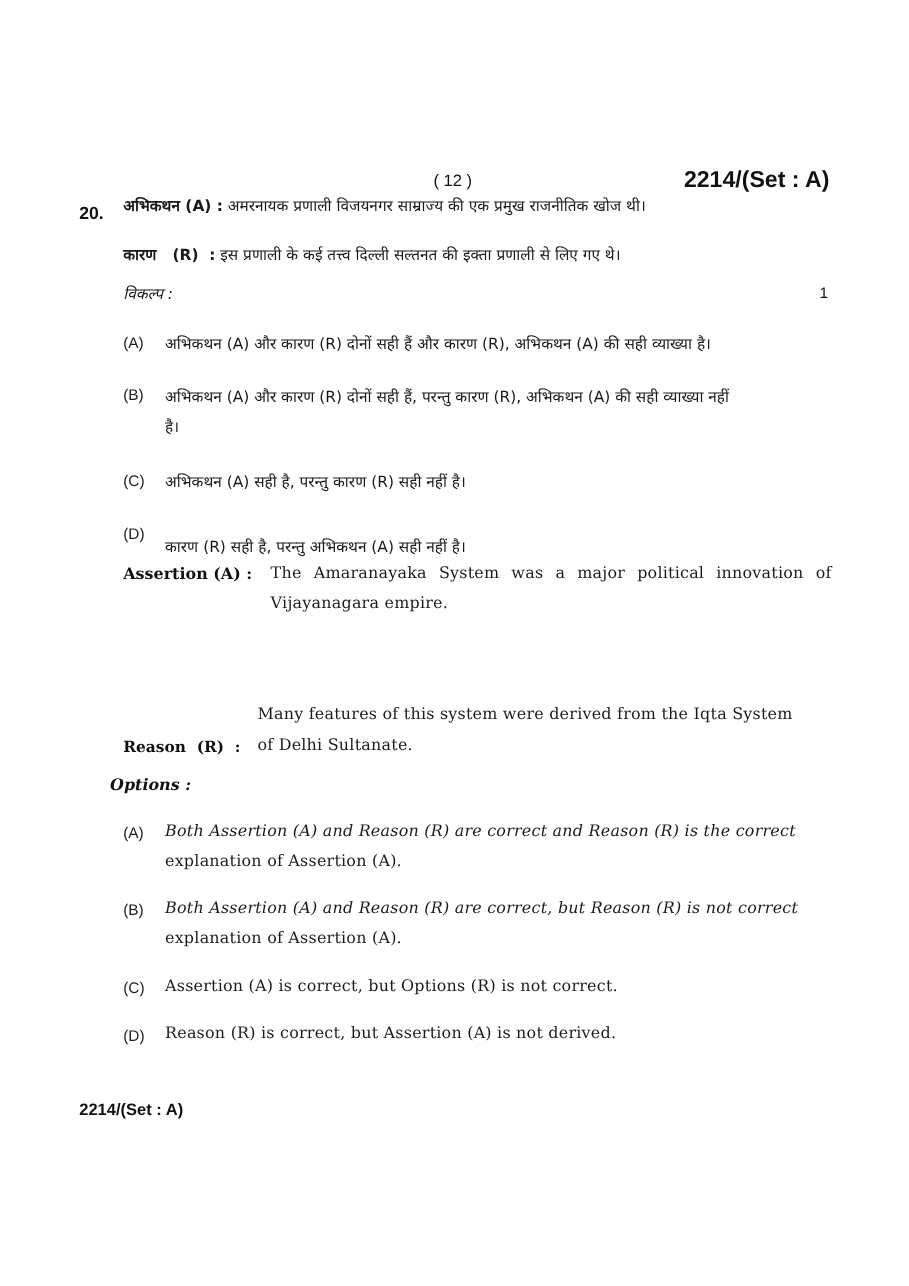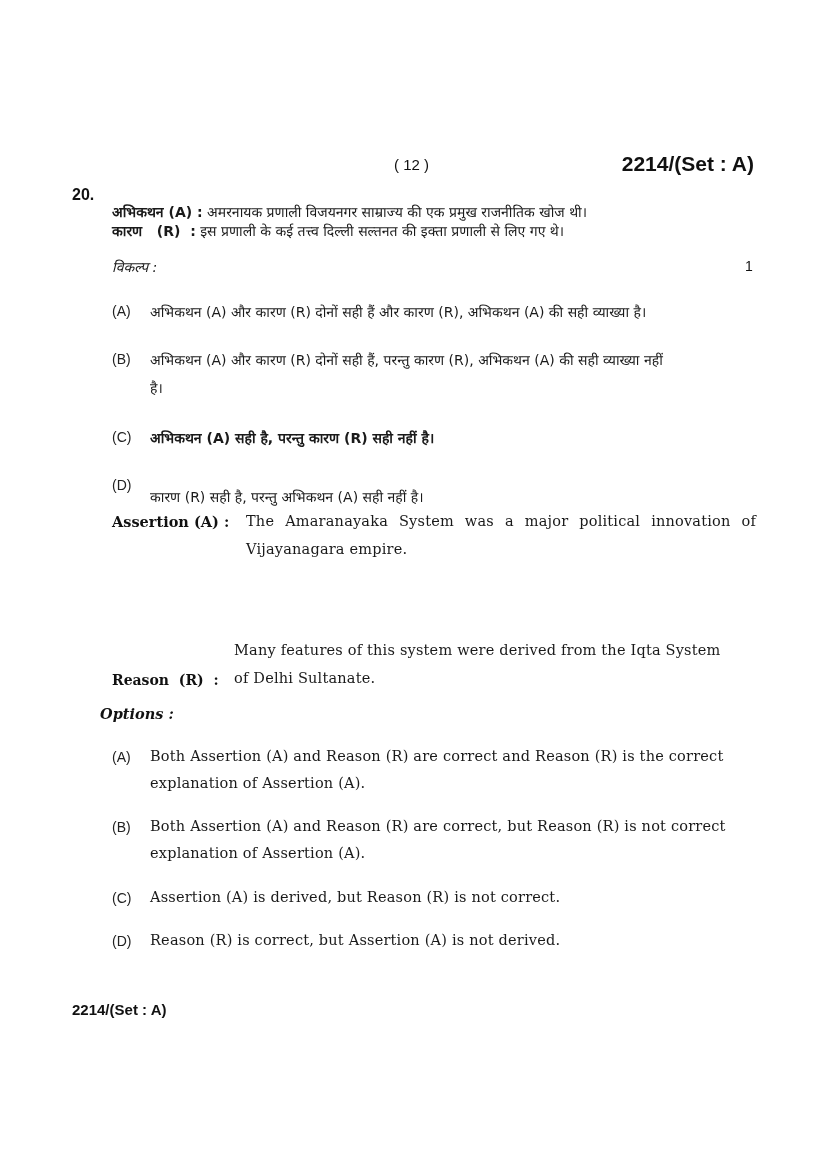--- a/index.html
+++ b/index.html
@@ -13,63 +13,63 @@
     .bold { font-weight:bold; }
   </style>
 </head>
 <body>
 
 <div class="abs sans" style="left:394px; top:156px; font-size:15px;">( 12 )</div>
 <div class="abs sans bold" style="right:72px; top:152px; font-size:21px;">2214/(Set : A)</div>
 
 <div class="abs sans bold" style="left:72px; top:186px; font-size:16px;">20.</div>
 
-<div class="abs hi" style="left:112px; top:202px; white-space:nowrap;">
+<div class="abs hi" style="left:112px; top:177px; white-space:nowrap;">
   <span class="bold">अभिकथन (A) :</span>
   <span>अमरनायक प्रणाली विजयनगर साम्राज्य की एक प्रमुख राजनीतिक खोज थी।</span>
 </div>
 
 <div class="abs hi" style="left:112px; top:221px; white-space:nowrap;">
   <span class="bold" style="white-space:pre;">कारण   (R)  :</span>
   <span>इस प्रणाली के कई तत्त्व दिल्ली सल्तनत की इक्ता प्रणाली से लिए गए थे।</span>
 </div>
 
 <div class="abs hi" style="left:112px; top:257px; font-style:italic;">विकल्प :</div>
 <div class="abs sans" style="left:745px; top:258px; font-size:14px;">1</div>
 
 <div class="abs lbl" style="left:112px; top:303px;">(A)</div>
 <div class="abs hi" style="left:150px; top:302px; white-space:nowrap;text-align:right;">अभिकथन (A) और कारण (R) दोनों सही हैं और कारण (R), अभिकथन (A) की सही व्याख्या है।</div>
 
 <div class="abs lbl" style="left:112px; top:351px;">(B)</div>
 <div class="abs hi" style="left:150px; top:350px; width:606px; white-space:nowrap;">अभिकथन (A) और कारण (R) दोनों सही हैं, परन्तु कारण (R), अभिकथन (A) की सही व्याख्या नहीं</div>
 <div class="abs hi" style="left:150px; top:378px;">है।</div>
 
 <div class="abs lbl" style="left:112px; top:429px;">(C)</div>
-<div class="abs hi" style="left:150px; top:428px; white-space:nowrap;font-weight:bold;">अभिकथन (A) सही है, परन्तु कारण (R) सही नहीं है।</div>
+<div class="abs hi" style="left:150px; top:428px; white-space:nowrap;">अभिकथन (A) सही है, परन्तु कारण (R) सही नहीं है।</div>
 
 <div class="abs lbl" style="left:112px; top:477px;">(D)</div>
 <div class="abs hi" style="left:150px; top:487px; white-space:nowrap;">कारण (R) सही है, परन्तु अभिकथन (A) सही नहीं है।</div>
 
 <div class="abs serif bold" style="left:112px; top:513px; font-size:14.5px; white-space:pre;">Assertion (A) :</div>
 <div class="abs en" style="left:246px; top:513px; width:510px; text-align:justify; text-align-last:justify; white-space:nowrap;">The Amaranayaka System was a major political innovation of</div>
 <div class="abs en" style="left:246px; top:541px;">Vijayanagara empire.</div>
 
 <div class="abs serif bold" style="left:112px; top:672px; font-size:14px; white-space:pre;">Reason  (R)  :</div>
 <div class="abs en" style="left:234px; top:642px; white-space:nowrap;">Many features of this system were derived from the Iqta System</div>
 <div class="abs en" style="left:234px; top:670px;text-align:center;">of Delhi Sultanate.</div>
 
 <div class="abs serif bold" style="left:100px; top:705px; font-size:14.5px; font-style:italic;">Options :</div>
 
 <div class="abs lbl" style="left:112px; top:749px;">(A)</div>
-<div class="abs en" style="left:150px; top:748px; white-space:nowrap;">Both Assertion (A) and Reason (R) are correct and Reason (R) is the correct</div>
+<div class="abs en" style="left:150px; top:748px; white-space:nowrap;font-style:italic;">Both Assertion (A) and Reason (R) are correct and Reason (R) is the correct</div>
 <div class="abs en" style="left:150px; top:775px;">explanation of Assertion (A).</div>
 
 <div class="abs lbl" style="left:112px; top:819px;">(B)</div>
-<div class="abs en" style="left:150px; top:818px; white-space:nowrap;">Both Assertion (A) and Reason (R) are correct, but Reason (R) is not correct</div>
+<div class="abs en" style="left:150px; top:818px; white-space:nowrap;font-style:italic;">Both Assertion (A) and Reason (R) are correct, but Reason (R) is not correct</div>
 <div class="abs en" style="left:150px; top:845px;">explanation of Assertion (A).</div>
 
 <div class="abs lbl" style="left:112px; top:890px;">(C)</div>
-<div class="abs en" style="left:150px; top:889px; white-space:nowrap;">Assertion (A) is derived, but Reason (R) is not correct.</div>
+<div class="abs en" style="left:150px; top:889px; white-space:nowrap;">Assertion (A) is correct, but Options (R) is not correct.</div>
 
 <div class="abs lbl" style="left:112px; top:933px;">(D)</div>
 <div class="abs en" style="left:150px; top:932px; white-space:nowrap;">Reason (R) is correct, but Assertion (A) is not derived.</div>
 
 <div class="abs sans bold" style="left:72px; top:1001px; font-size:15px;">2214/(Set : A)</div>
 
 </body></html>

